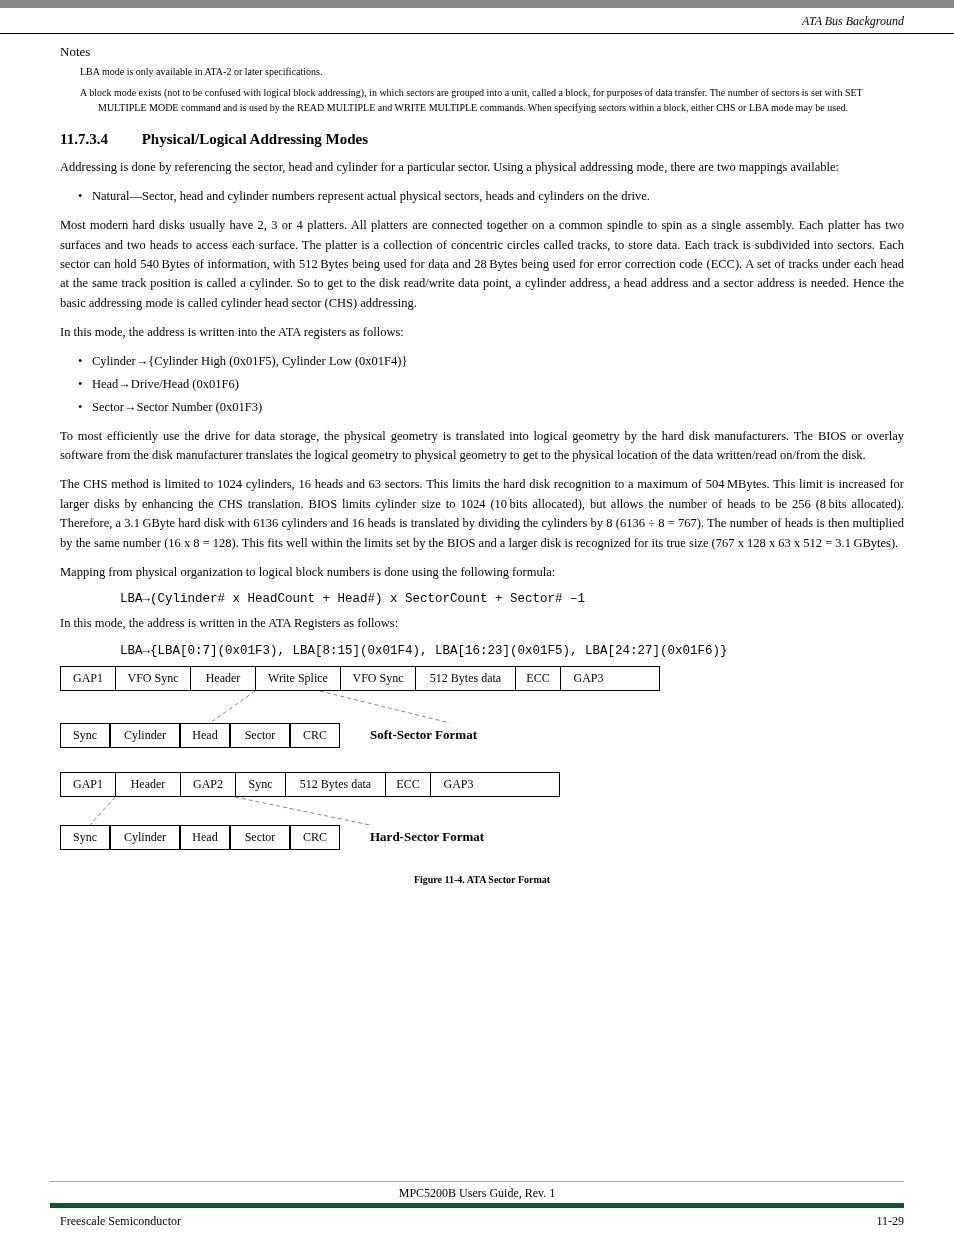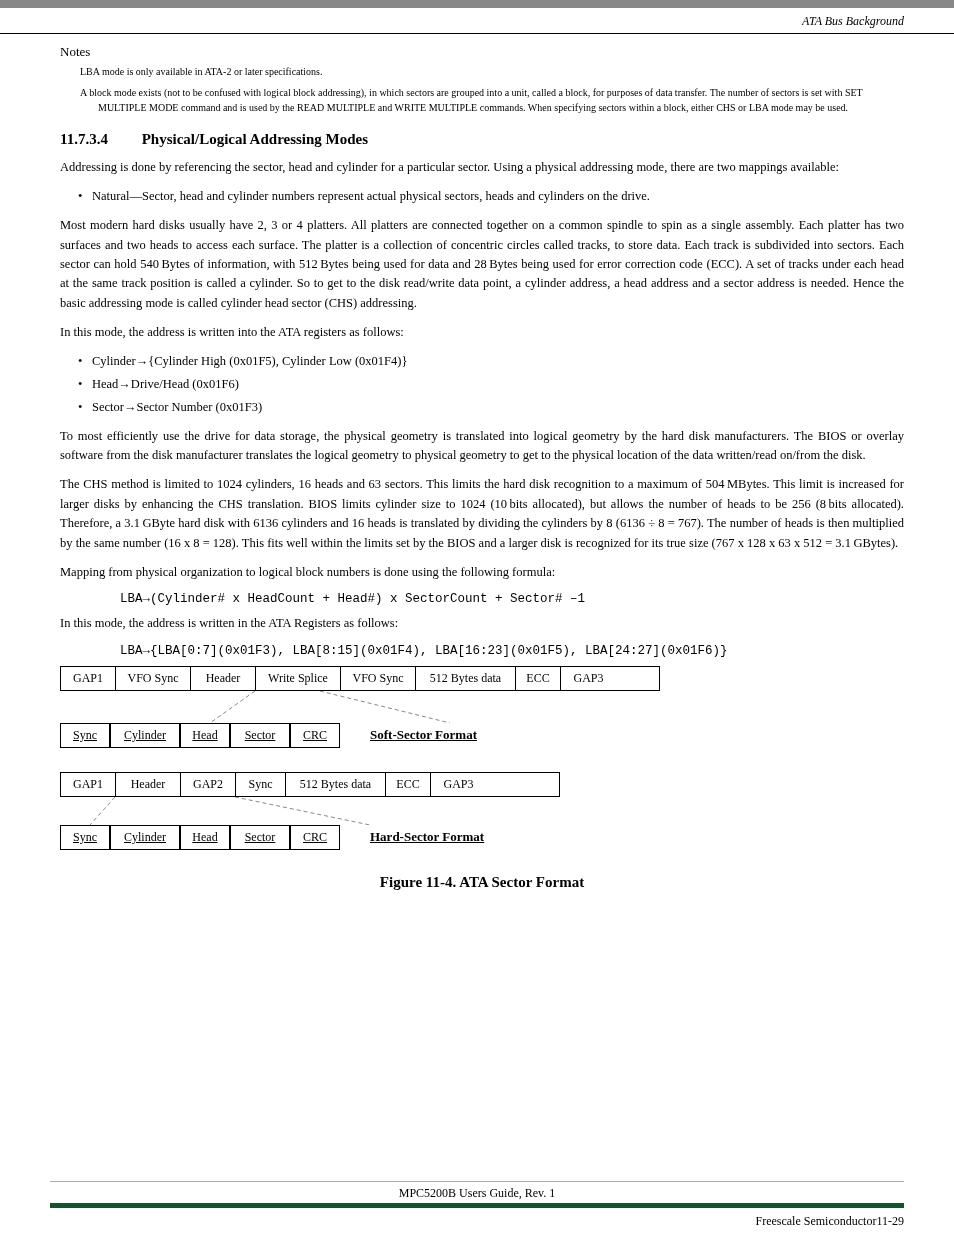--- a/index.html
+++ b/index.html
@@ -123,40 +123,39 @@
     .diagram-label {
       font-weight: bold;
       font-size: 13px;
       margin-left: 30px;
       display: flex;
       align-items: center;
     }
     .figure-caption {
       text-align: center;
       font-weight: bold;
-      font-size: 15px;
+      font-size: 10px;
       margin: 12px 0 10px 0;
     }
     .footer {
       display: flex;
-      justify-content: flex-end;
+      justify-content: space-between;
       padding: 6px 50px 6px 60px;
       font-size: 12px;
     }
     .footer-center {
       text-align: center;
       font-size: 12px;
       padding: 4px 0 2px 0;
       border-top: 1px solid #aaa;
       border-bottom: 5px solid #14532d;
       margin: 0 50px;
     }
     .diagram-block {
       margin-bottom: 24px;
-      text-decoration: underline;
     }
     .sub-row-wrap {
       display: flex;
       align-items: center;
     }
   </style>
 </head>
 <body>
 
 <div class="page">

